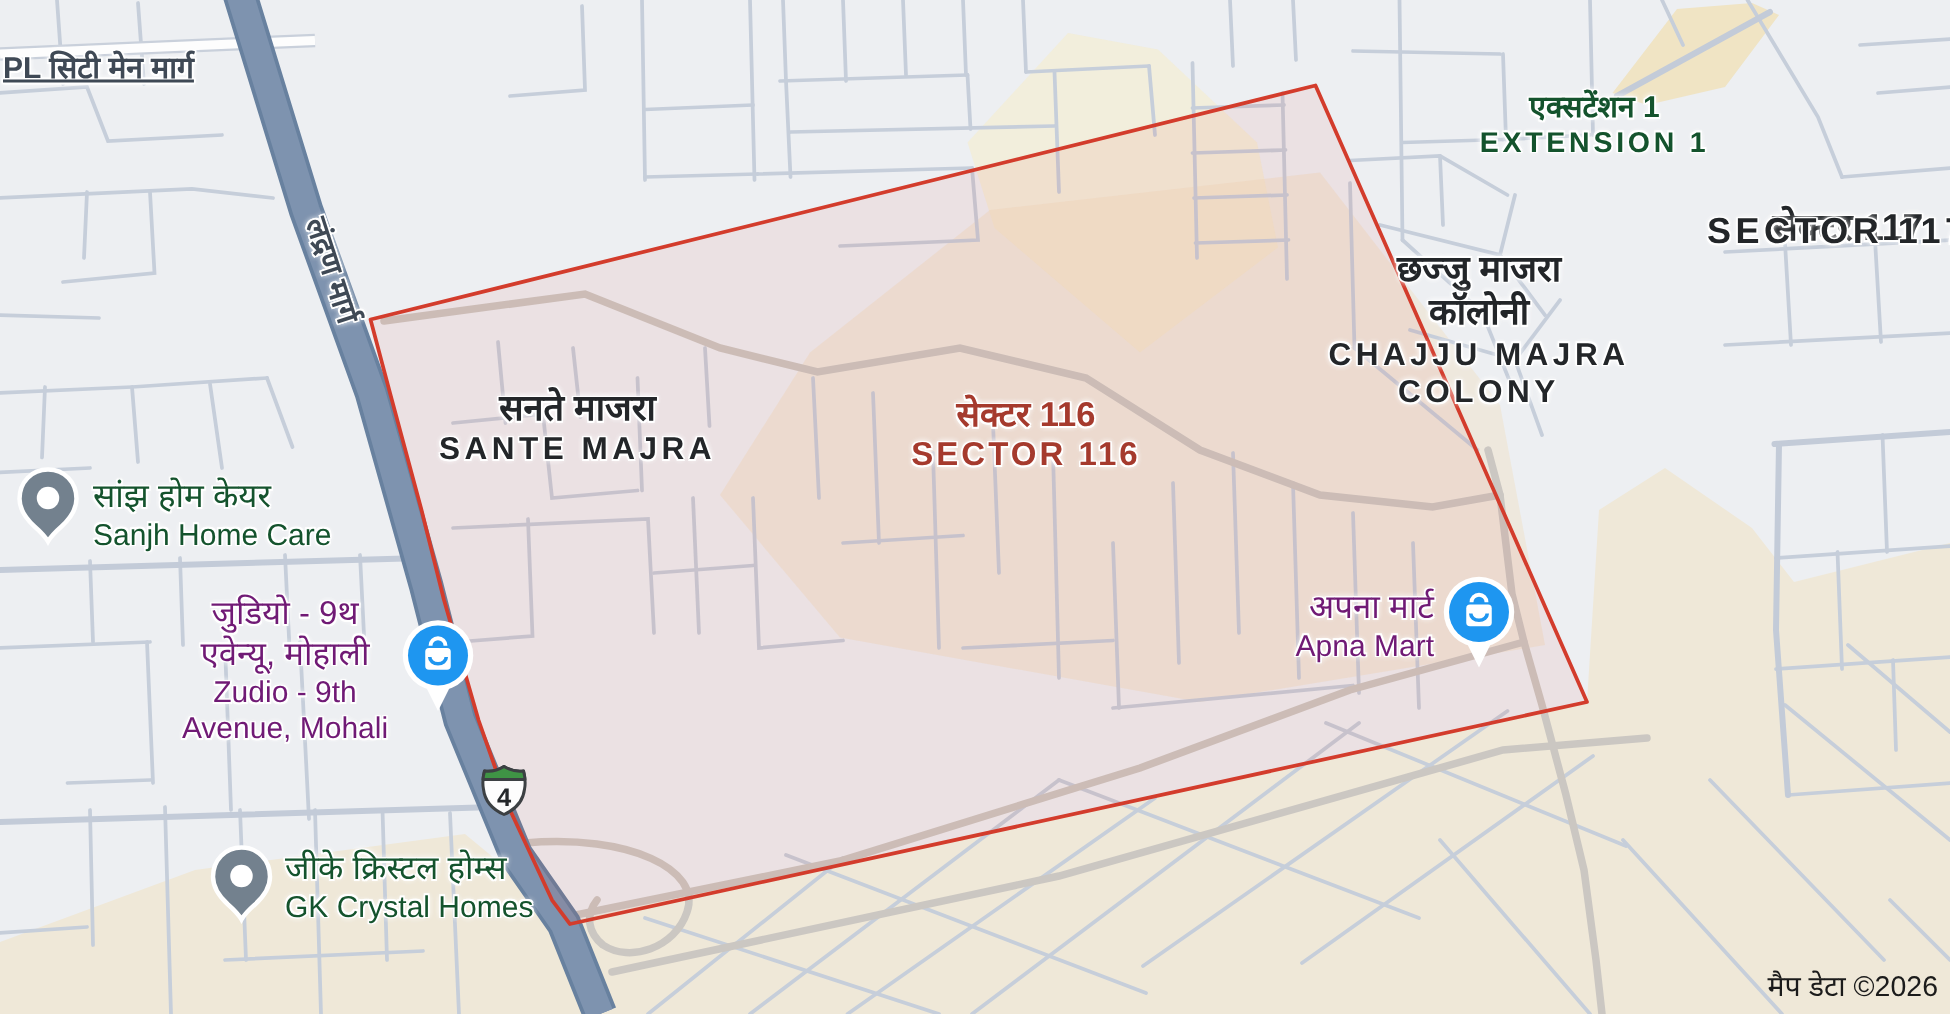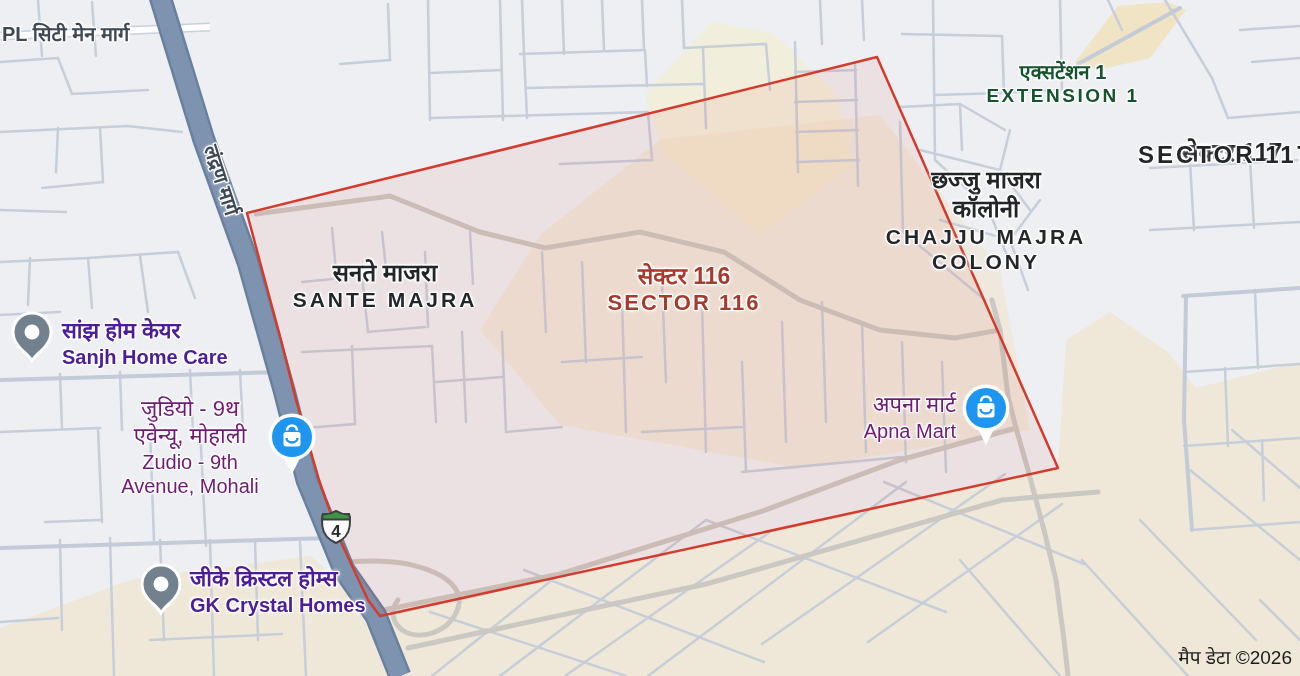--- a/index.html
+++ b/index.html
@@ -18,21 +18,21 @@
   .locality .en{font-size:21px;letter-spacing:3px;}
   .sector116{color:#A53A2D;font-weight:700;}
   .sector116 .hi{font-size:23px;}
   .sector116 .en{font-size:22px;letter-spacing:2px;}
   .hood{color:#14532d;font-weight:700;}
   .hood .hi{font-size:20px;}
   .hood .en{font-size:19px;letter-spacing:2.5px;}
   .s117 .hi{font-size:25px;margin-top:27px;}
   .s117 .en{font-size:24px;letter-spacing:3px;}
   .roadlbl{color:#3F4955;font-weight:700;font-size:20px;}
-  .poi-gray{color:#4c1d95;font-weight:700;}
+  .poi-gray{color:#14532d;font-weight:400;}
   .poi-blue{color:#701a75;font-weight:500;}
   .poi .hi{font-size:22px;}
   .poi .en{font-size:20px;text-align:center;}
   .left-align{transform:none;text-align:left;}
   .right-align{transform:translateX(-100%);text-align:right;}
   .pin{position:absolute;}
   .attr{position:absolute;right:8px;top:644px;font-size:19px;color:#1B1B1B;
         text-shadow:0 0 3px #EFE8D8;}
 </style>
 </head>
@@ -205,21 +205,21 @@
 
   <path fill="#D6402F" fill-opacity="0.08" stroke="#D33C2C" stroke-width="2.5" stroke-linejoin="round" d="M877,57 L247,213 L260,262 L281,340 L296,400 L319,480 L340,540 L368,600 L380,616 L1058,468 Z"></path>
 
   <g transform="translate(320,510)">
     <path d="M16,1 C12,3.5 7,4.5 3,4 C1.6,9.5 1.5,12 2.3,16 C3.2,24 8,29.5 16,33 C24,29.5 28.8,24 29.7,16 C30.5,12 30.4,9.5 29,4 C25,4.5 20,3.5 16,1 Z" fill="#FDFDFD" stroke="#3C4043" stroke-width="2" stroke-linejoin="round"></path>
     <path d="M16,1 C12,3.5 7,4.5 3,4 C2.4,6.3 2.1,8 2,9.6 L30,9.6 C29.9,8 29.6,6.3 29,4 C25,4.5 20,3.5 16,1 Z" fill="#3F9445" stroke="#3C4043" stroke-width="2" stroke-linejoin="round"></path>
     <text x="16" y="27" text-anchor="middle" font-size="17" font-weight="bold" fill="#26292C" font-family="Liberation Sans, DejaVu Sans, sans-serif">4</text>
   </g>
 </svg>
 
-<div class="lbl roadlbl left-align" style="left:2px;top:20px;">PL सिटी मेन मार्ग</div>
+<div class="lbl roadlbl left-align" style="left:2px;top:31px;text-decoration:underline;">PL सिटी मेन मार्ग</div>
 
 <div class="lbl roadlbl" style="left:222px;top:180px;transform:translate(-50%,-50%) rotate(72deg);">लंद्रण मार्ग</div>
 
 <div class="lbl locality" style="left:385px;top:258px;">
   <div class="hi">सनते माजरा</div>
   <div class="en">SANTE MAJRA</div>
 </div>
 
 <div class="lbl sector116" style="left:684px;top:262px;">
   <div class="hi">सेक्टर 116</div>

